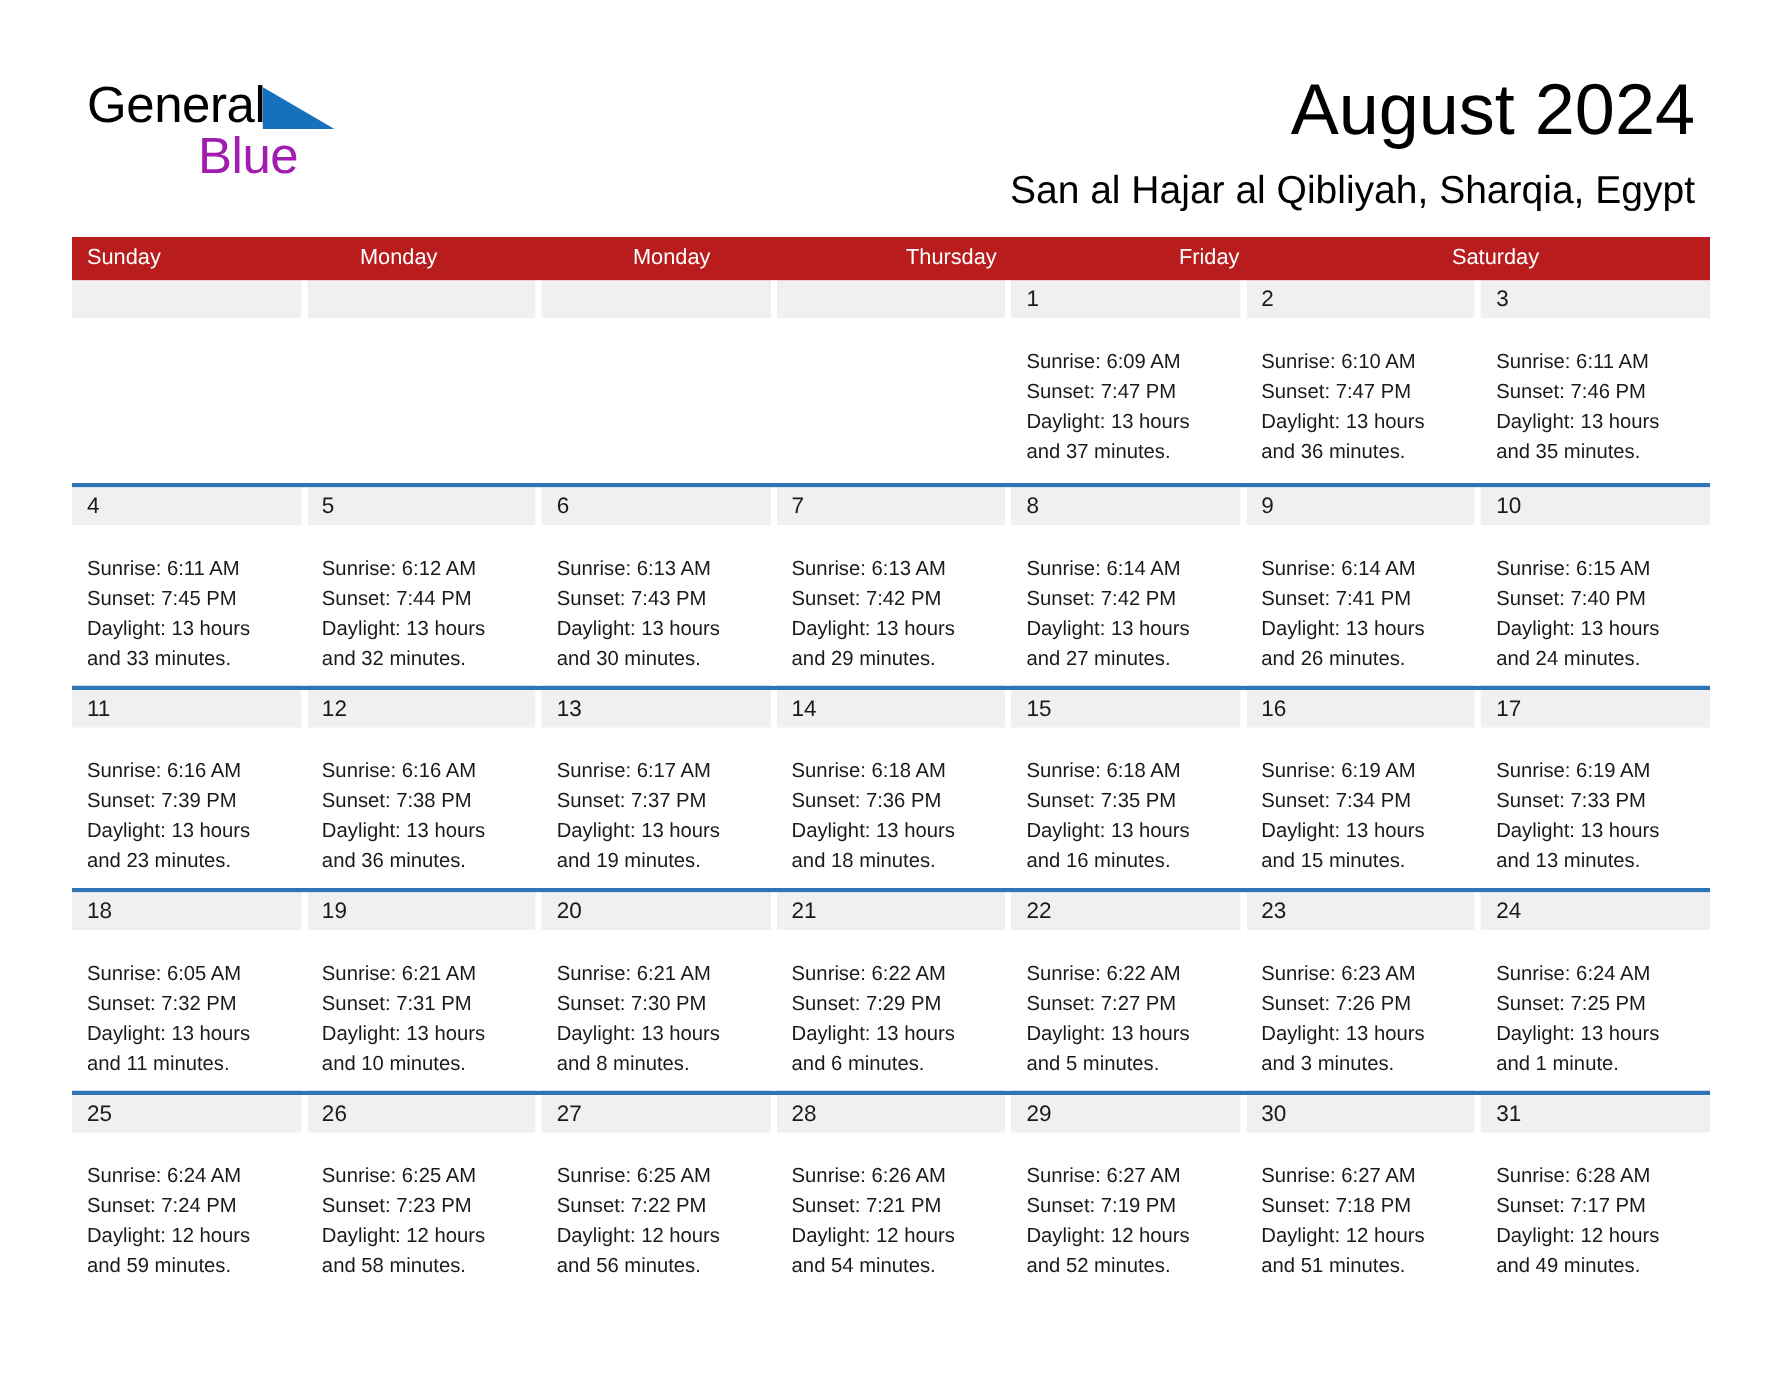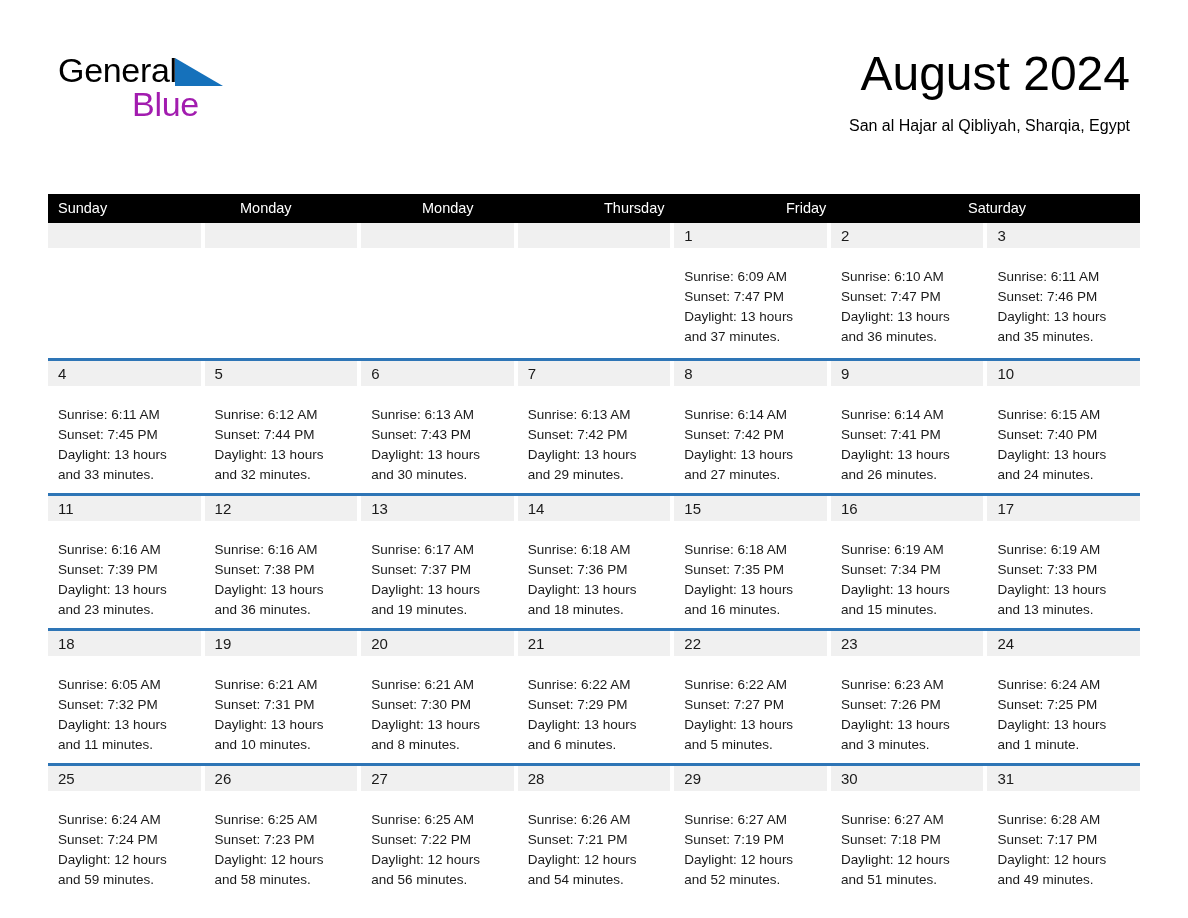--- a/index.html
+++ b/index.html
@@ -73,40 +73,39 @@
     font-size: 48px;
     line-height: 48px;
     text-align: right;
     color: #000000;
     white-space: nowrap;
   }
   .subtitle {
     position: absolute;
     right: 58px;
     top: 112px;
-    font-size: 16px;
+    font-size: 26px;
     line-height: 28px;
     text-align: right;
     color: #000000;
     white-space: nowrap;
   }
 
   
   .calendar {
     position: absolute;
     left: 48px;
     top: 158px;
     width: 1092px;
   }
   .weekday-row {
     display: flex;
     width: 1092px;
-    background: #000000;
+    background: #b91c1c;
     height: 29px;
-    margin-top: 36px;
   }
   .weekday {
     flex: 1 1 0;
     box-sizing: border-box;
     padding-left: 10px;
     color: #ffffff;
     font-size: 14.5px;
     line-height: 29px;
     white-space: nowrap;
   }

